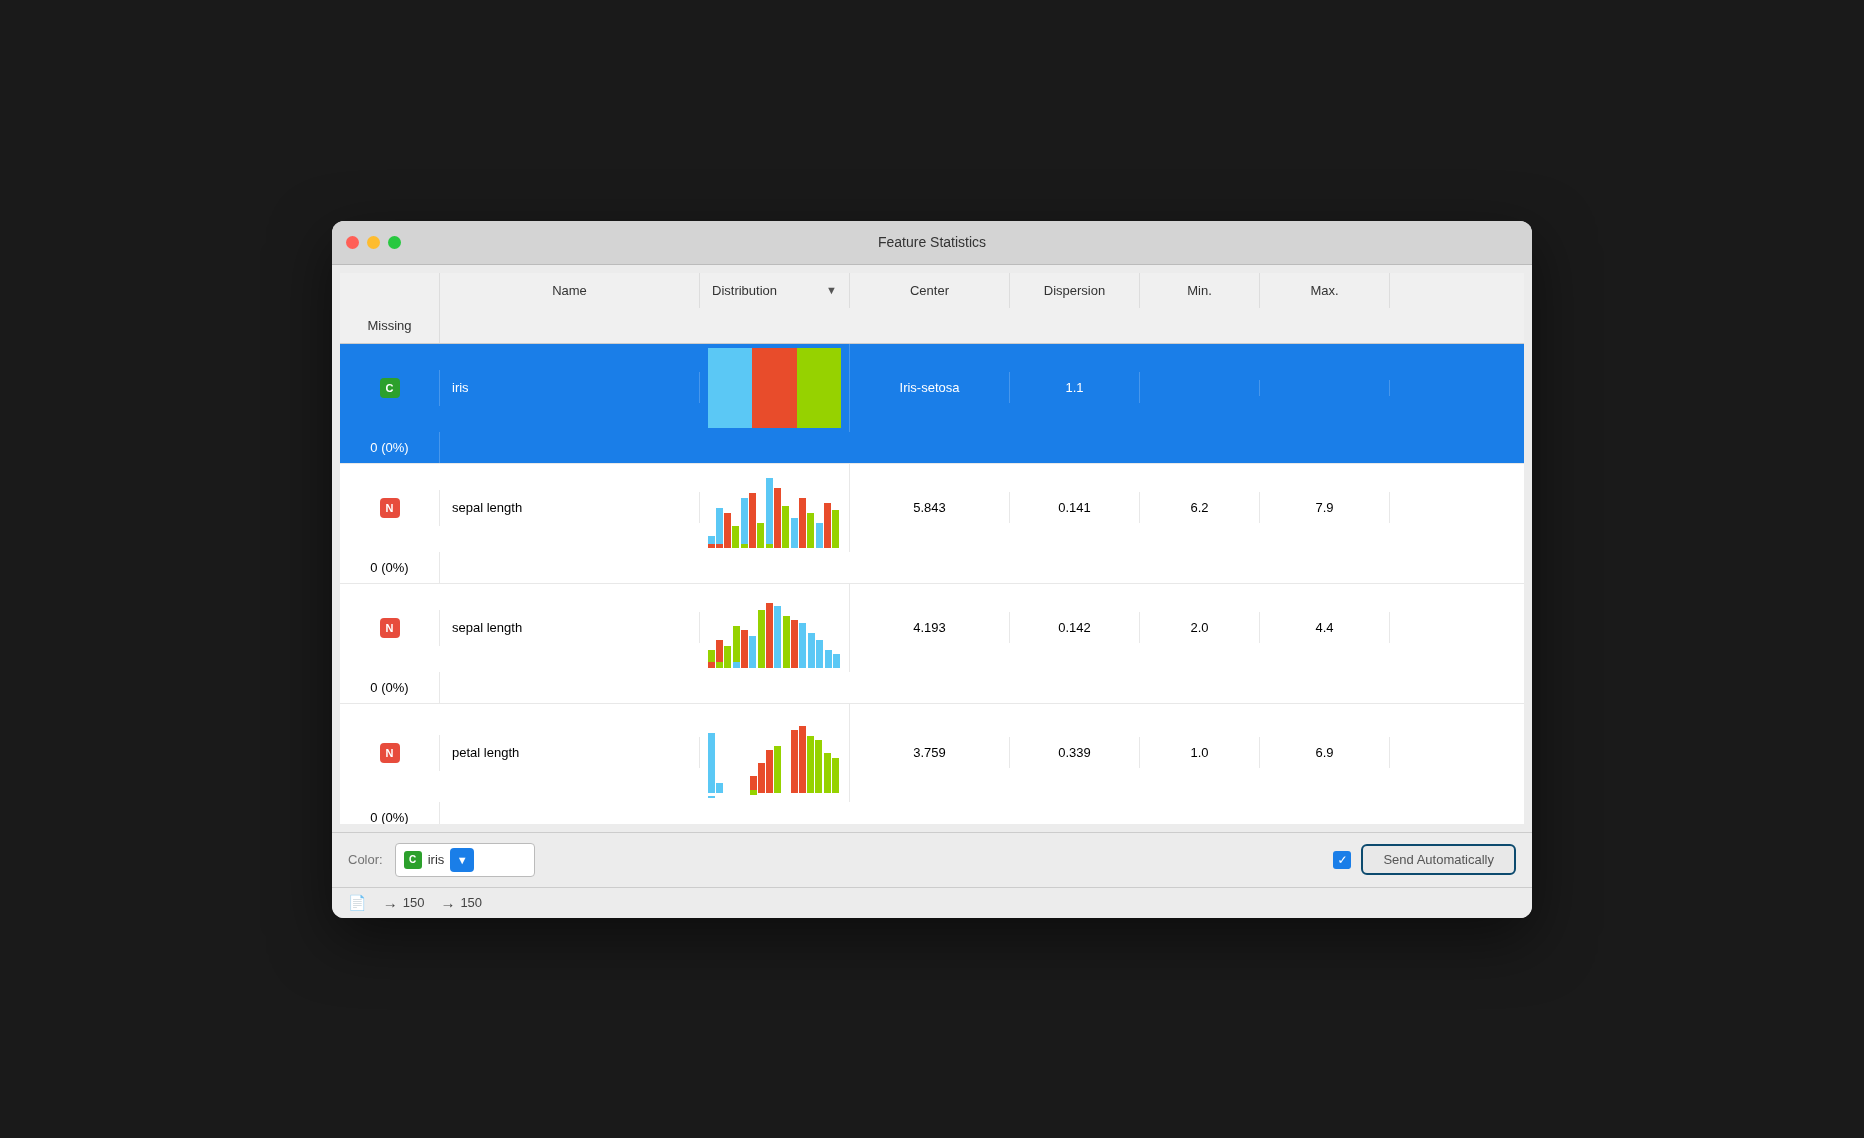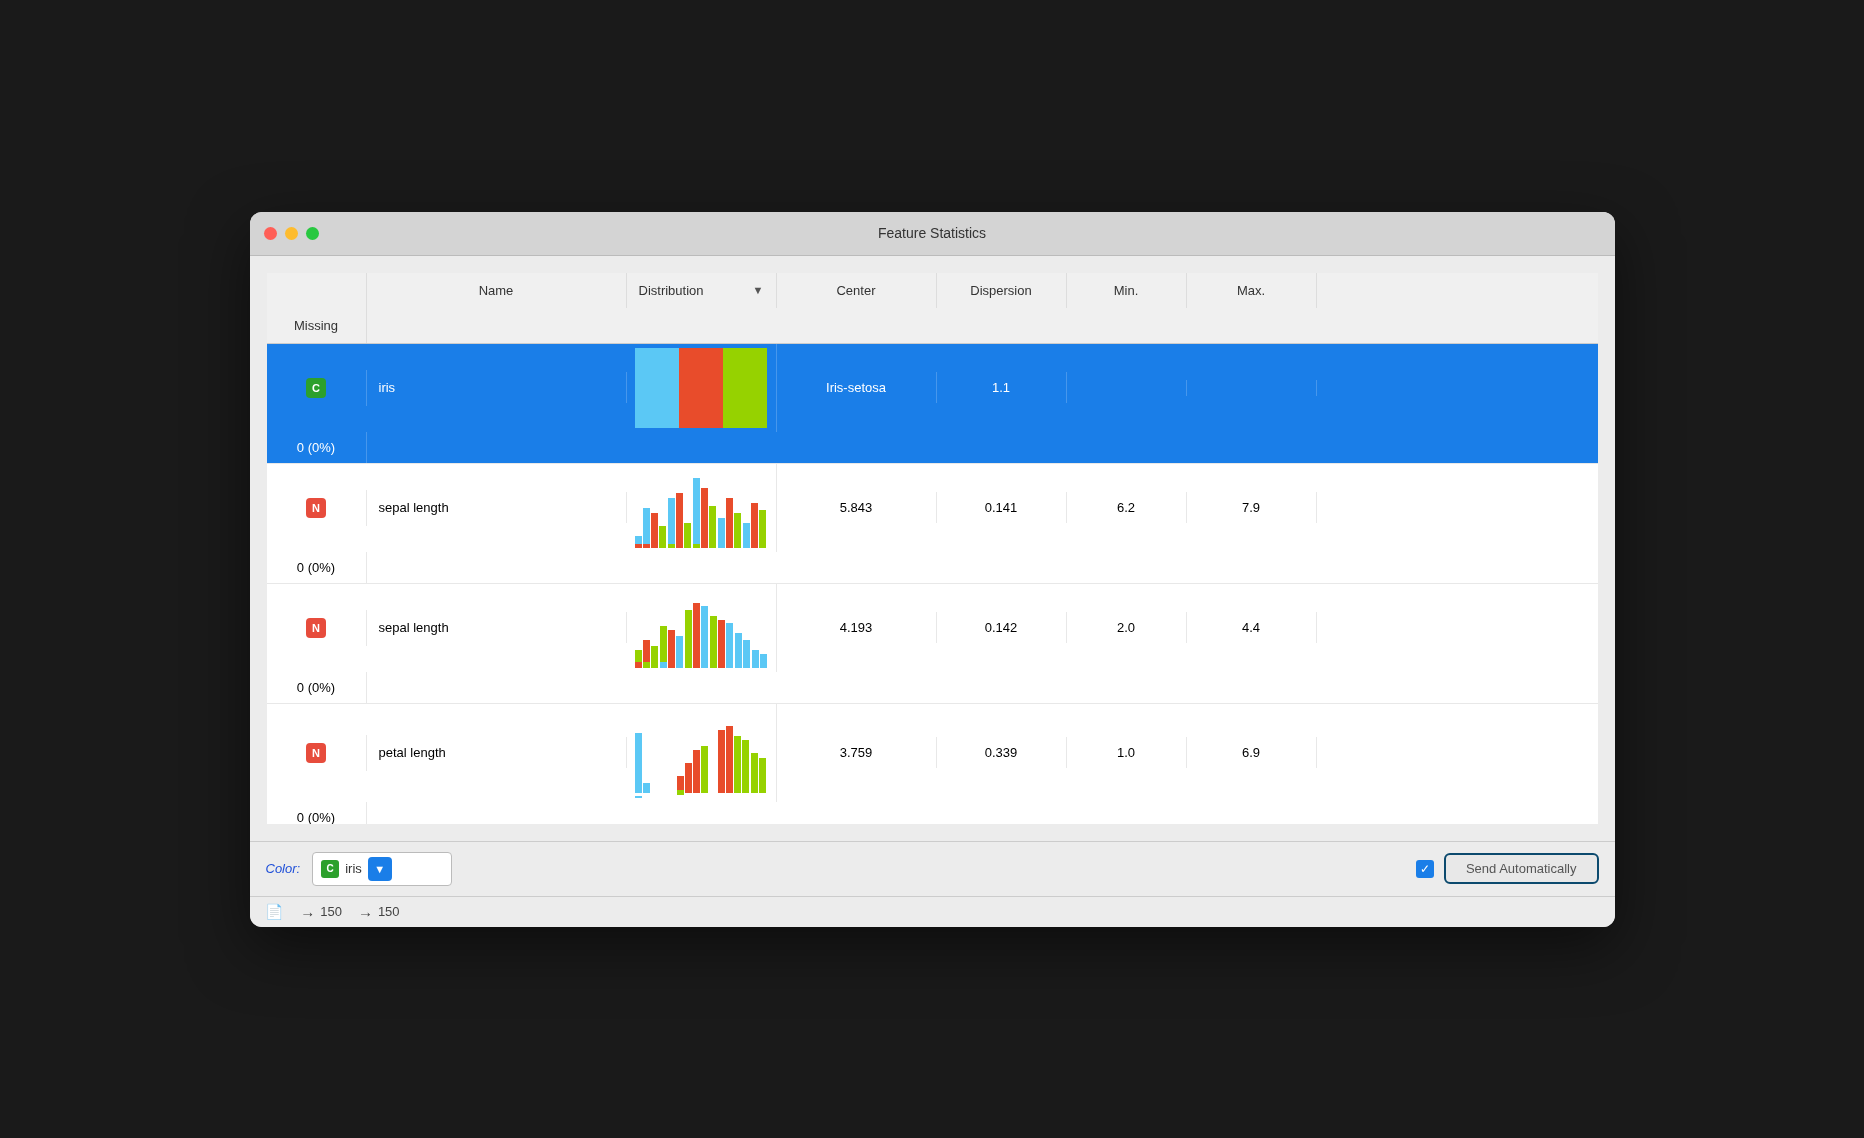--- a/index.html
+++ b/index.html
@@ -5,21 +5,21 @@
     * { box-sizing: border-box; margin: 0; padding: 0; }
     body {
       background: #1a1a1a;
       display: flex;
       justify-content: center;
       align-items: center;
       min-height: 100vh;
       font-family: -apple-system, BlinkMacSystemFont, 'Helvetica Neue', Arial, sans-serif;
     }
     .window {
-      width: 1365px;
+      width: 1200px;
       background: #ececec;
       border-radius: 12px;
       box-shadow: 0 20px 60px rgba(0,0,0,0.5);
       overflow: hidden;
     }
     .titlebar {
       background: #d4d4d4;
       height: 44px;
       display: flex;
       align-items: center;
@@ -41,21 +41,21 @@
     .tl-close { background: #ff5f57; }
     .tl-min { background: #febc2e; }
     .tl-max { background: #28c840; }
     .title-text {
       font-size: 14px;
       color: #333;
       font-weight: 500;
     }
     .content {
       background: #fff;
-      margin: 17px;
+      margin: 8px;
     }
     
     .table-header {
       display: grid;
       grid-template-columns: 100px 260px 150px 160px 130px 120px 130px;
       background: #f0f0f0;
       border-bottom: 1px solid #ccc;
     }
     .th {
       padding: 10px 12px;
@@ -145,22 +145,21 @@
     .footer {
       background: #ececec;
       padding: 10px 16px;
       display: flex;
       align-items: center;
       gap: 12px;
       border-top: 1px solid #ccc;
     }
     .color-label {
       font-size: 13px;
-      color: #1d4ed8;
-      font-style: italic;
+      color: #737373;
     }
     .color-dropdown {
       display: flex;
       align-items: center;
       background: white;
       border: 1px solid #bbb;
       border-radius: 4px;
       padding: 4px 8px;
       gap: 6px;
       min-width: 140px;

